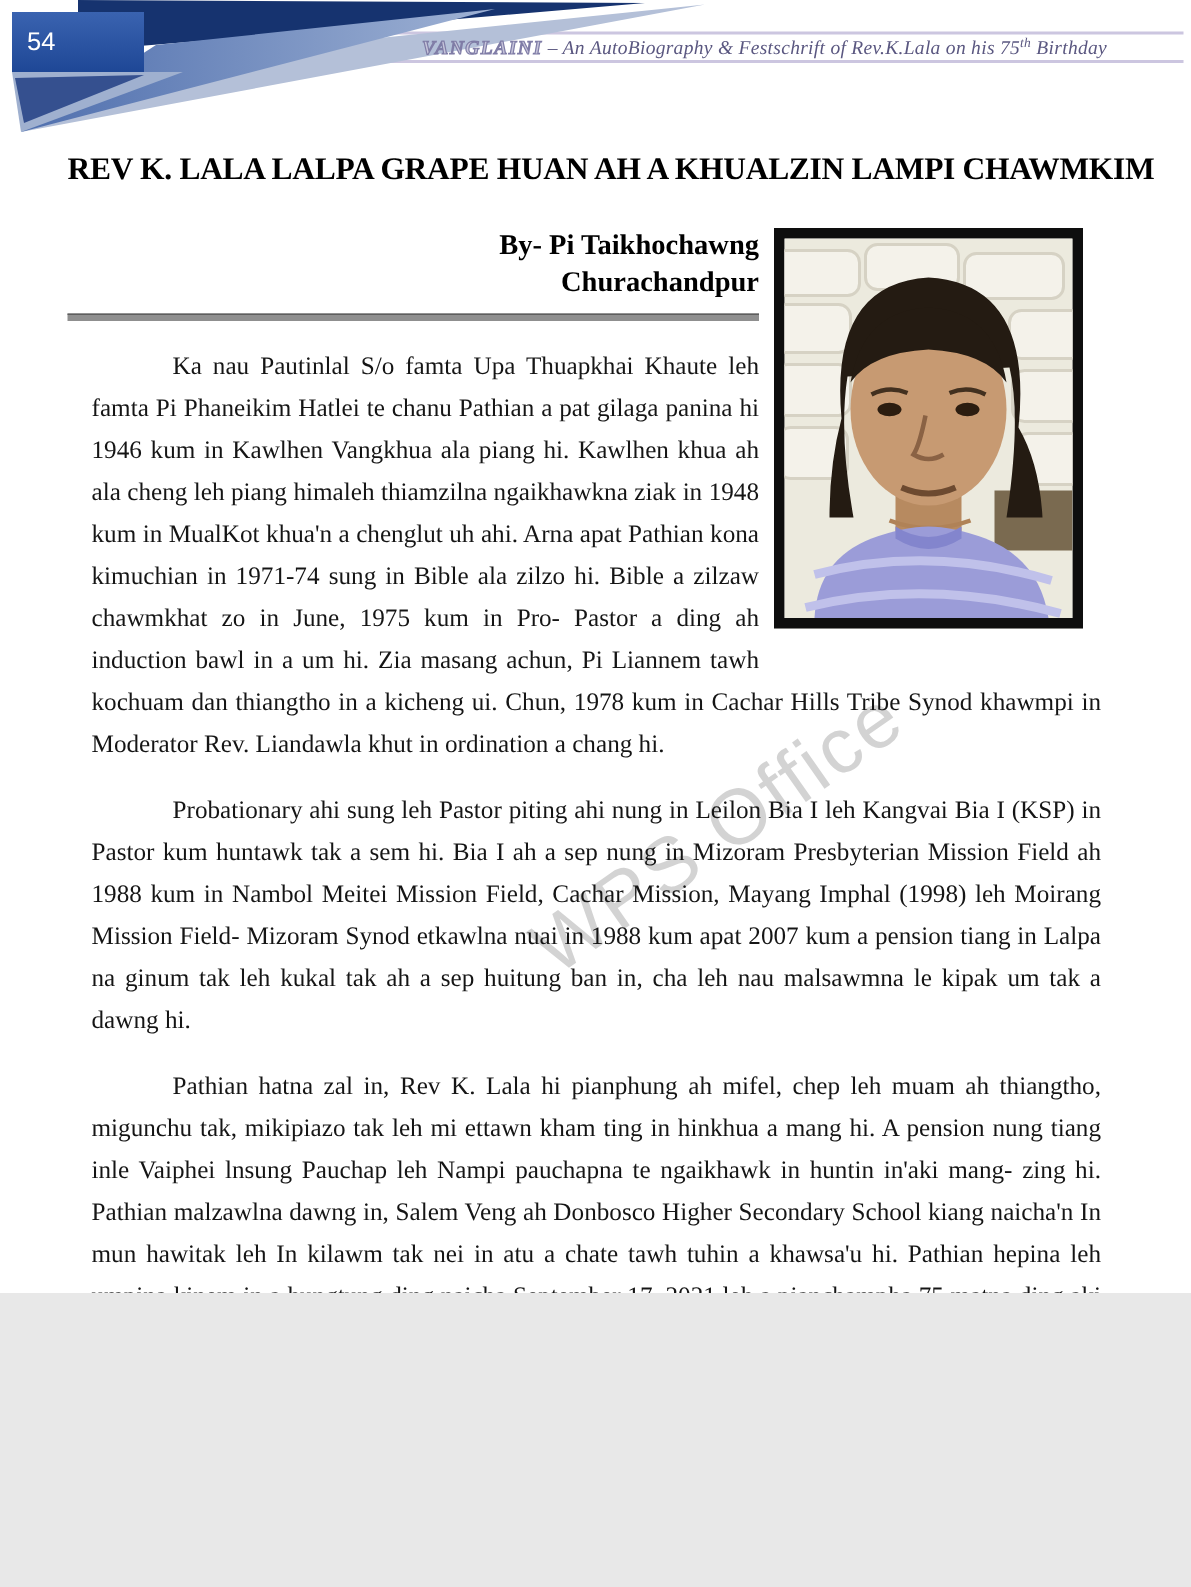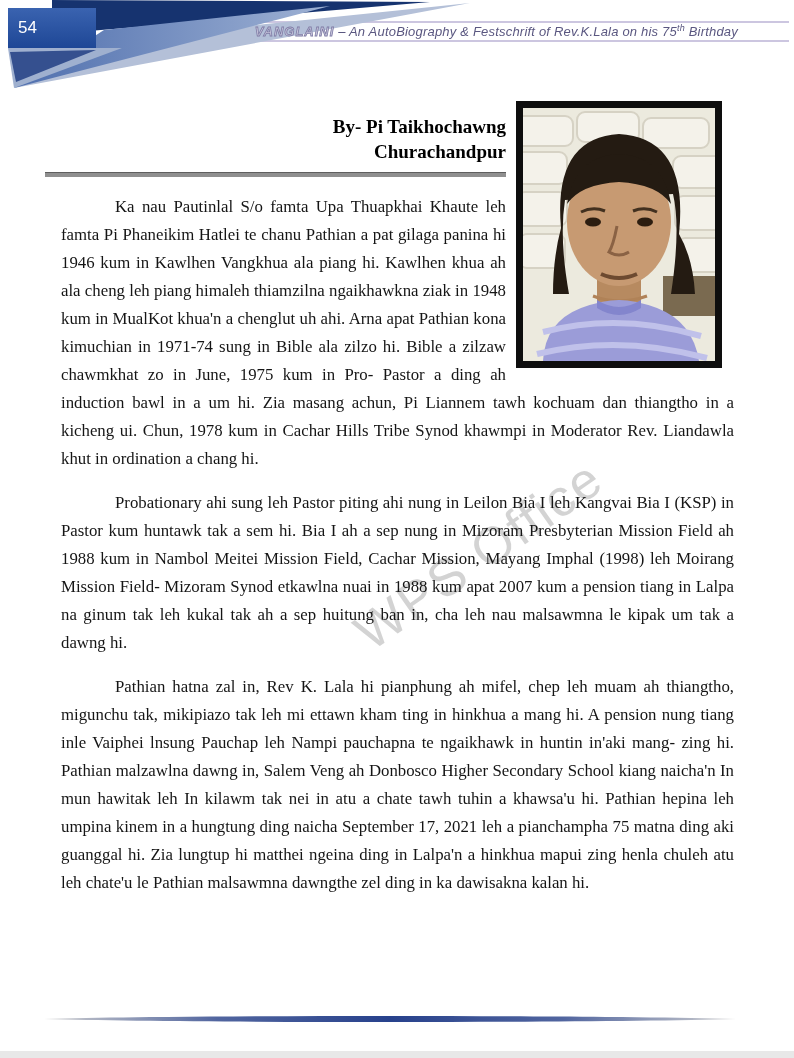--- a/index.html
+++ b/index.html
@@ -1,32 +1,32 @@
 <!DOCTYPE html>
 <html><head>
 <meta charset="utf-8">
 <style>
   html,body { margin:0; padding:0; background:#e8e8e8; }
   .page {
-    position:relative; width:794px; height:1051px; background:#ffffff;
+    position:relative; width:794px; height:862px; background:#ffffff;
     overflow:hidden; font-family:"Liberation Serif", serif; margin:0 auto;
   }
 
   
   .header-rule { position:absolute; left:150px; right:5px; height:2px; background:#ccc6e0; z-index:1; }
   .header-rule.top { top:21px; }
   .header-rule.bottom { top:40px; }
   .swoosh { position:absolute; top:0; left:0; z-index:2; }
   .page-number {
     position:absolute; top:18px; left:18px; z-index:3; color:#ffffff;
     font-family:"Liberation Sans", sans-serif; font-size:17px; font-weight:normal;
   }
   .running-title {
     position:absolute; top:23px; right:56px; z-index:2; white-space:nowrap;
-    font-family:Liberation Sans, sans-serif; font-style:italic;
+    font-family:Liberation Serif, serif; font-style:italic;
     font-size:13px; color:#5a5780; letter-spacing:0.2px;
   }
   .running-title .brand {
     color:#c6c4da; -webkit-text-stroke:0.8px #7f7ca6; letter-spacing:1px; font-weight:bold;
   }
   .running-title sup { font-size:9px; }
 
   
   .article { position:absolute; left:45px; right:44px; top:100px; z-index:1; }
   .article-title {
@@ -90,20 +90,21 @@
   </svg>
 
   <div class="page-number">54</div>
 
   <div class="running-title">
     <span class="brand">VANGLAINI</span><span> – </span><span>An AutoBiography &amp; Festschrift of Rev.K.Lala on his 75</span><sup>th</sup><span> Birthday</span>
   </div>
 
   <div class="article">
 
+    <h1 class="article-title">REV K. LALA LALPA GRAPE HUAN AH A KHUALZIN LAMPI CHAWMKIM</h1>
 
     <div class="photo-frame">
       <svg width="192" height="253" viewBox="0 0 192 253">
         <rect x="0" y="0" width="192" height="253" fill="#eceade"></rect>
 
         <g stroke="#d6d2c4" stroke-width="2" fill="#f4f2ea">
           <rect x="-8" y="8" width="58" height="30" rx="8"></rect>
           <rect x="54" y="4" width="62" height="30" rx="8"></rect>
           <rect x="120" y="10" width="66" height="30" rx="8"></rect>
           <rect x="-10" y="44" width="54" height="32" rx="8"></rect>

